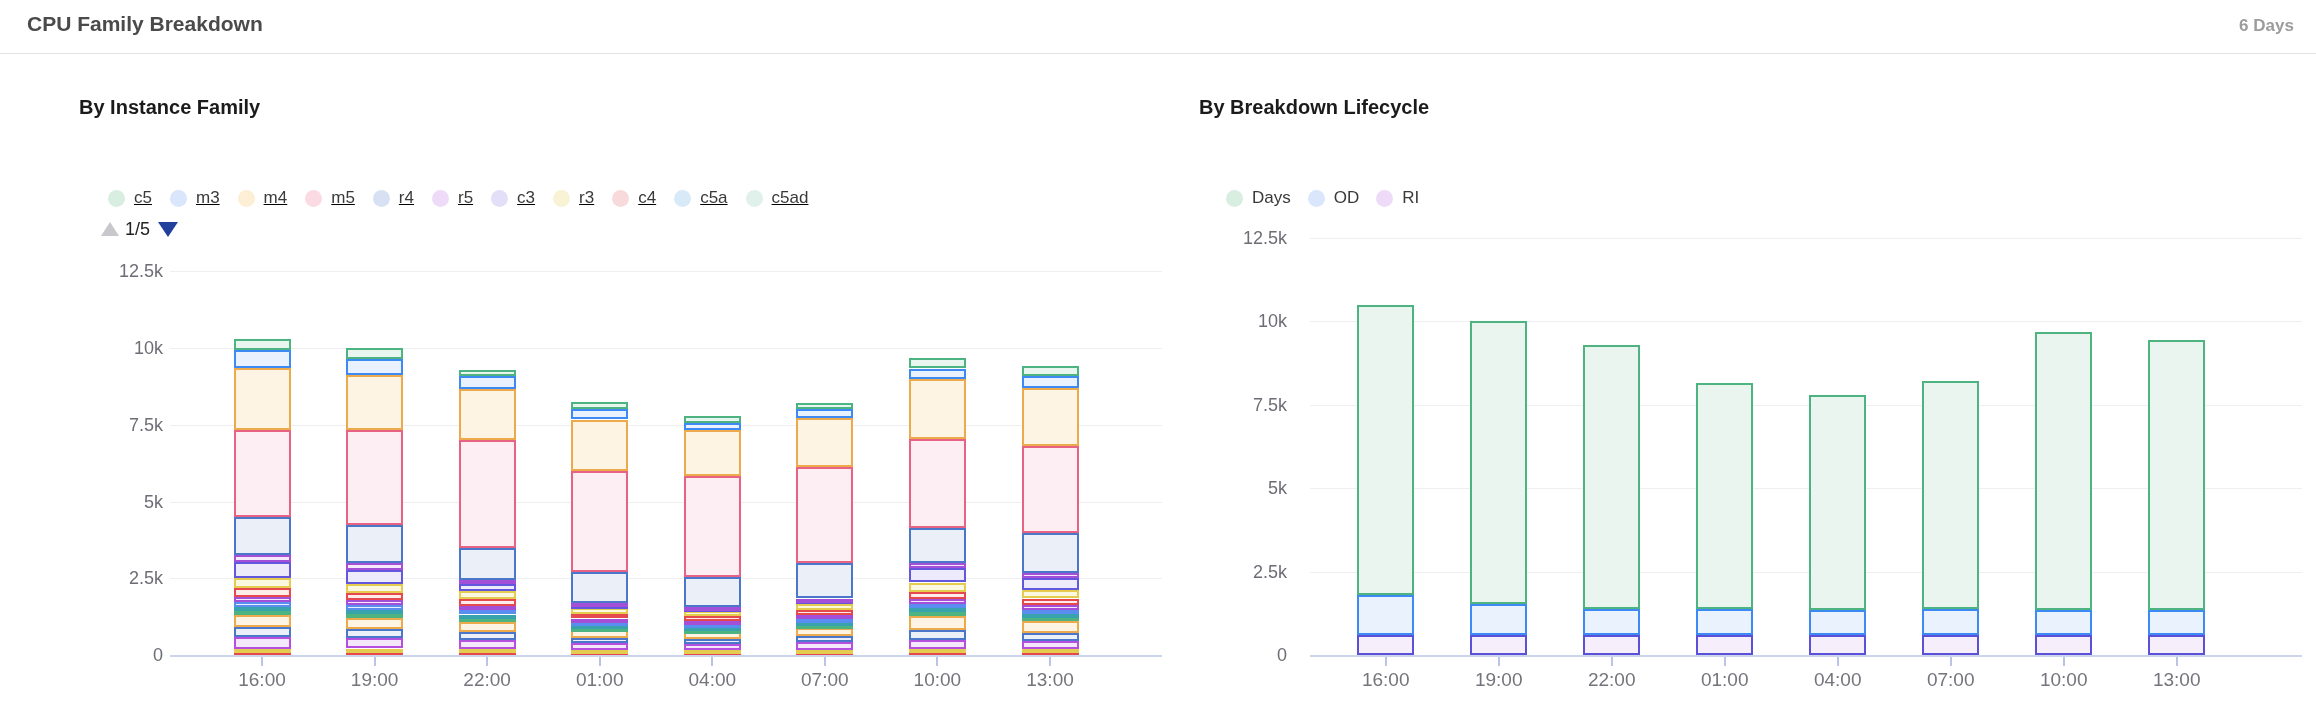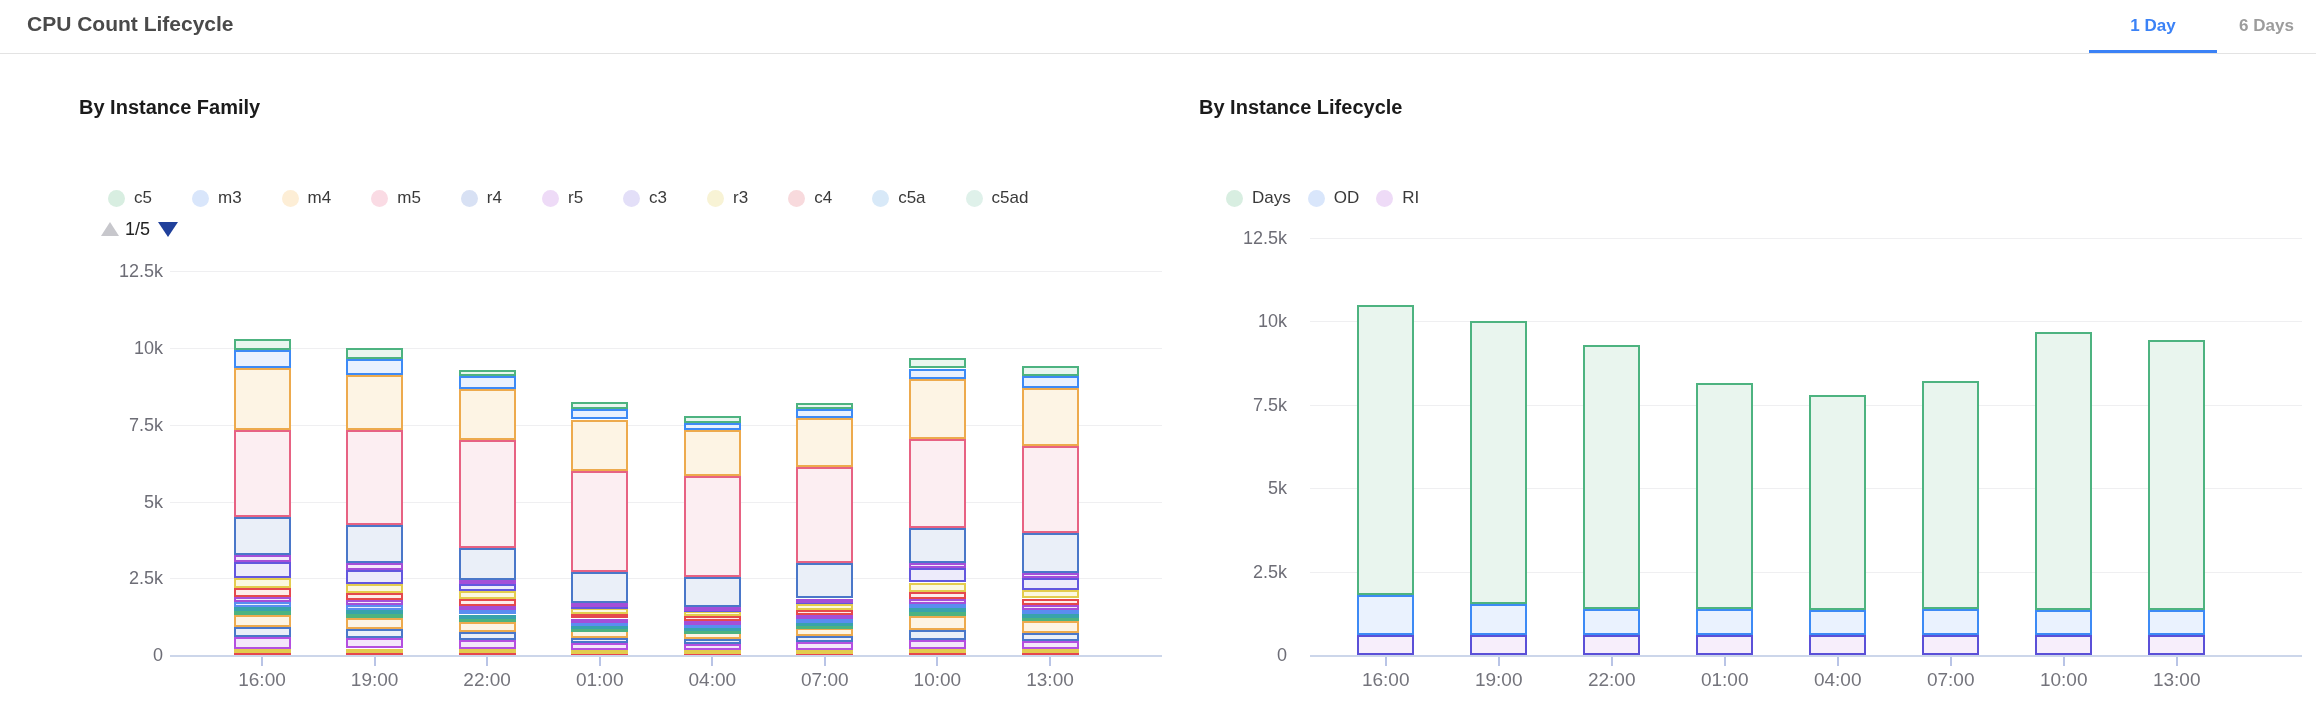--- a/index.html
+++ b/index.html
@@ -11,21 +11,21 @@
   #tabs{position:absolute;right:0;top:0;height:53px;display:flex;}
   .tab{width:128px;height:53px;line-height:51px;text-align:center;font-size:17px;font-weight:700;color:#9c9c9c;cursor:pointer;box-sizing:border-box;}
   .tab.active{color:#3b82f6;border-bottom:3px solid #3b82f6;}
   .tab.last{width:99px;}
   
   .chart-title{position:absolute;top:96px;font-size:20px;font-weight:700;color:#1b1b1b;}
   #title-0{left:79px;}
   #title-1{left:1199px;}
   
   .legend{position:absolute;top:184px;height:28px;display:flex;align-items:center;}
-  #legend-0{left:108px;gap:40px;}
+  #legend-0{left:108px;gap:18px;text-decoration:underline;}
   #legend-1{left:1226px;gap:17px;}
   .legend-item{display:flex;align-items:center;cursor:pointer;}
   .legend-dot{width:17px;height:17px;border-radius:50%;margin-right:9px;flex:0 0 auto;}
   .legend-label{font-size:17px;color:#3a3a3a;}
   
   #legend-pager{position:absolute;left:101px;top:217px;height:24px;display:flex;align-items:center;gap:6px;}
   .pager-up{width:0;height:0;border-left:9px solid transparent;border-right:9px solid transparent;border-bottom:14px solid #c7c7cc;cursor:pointer;}
   .pager-down{width:0;height:0;border-left:10px solid transparent;border-right:10px solid transparent;border-top:15px solid #20409b;cursor:pointer;margin-left:2px;}
   #pager-text{font-size:18px;color:#222;}
   
@@ -36,29 +36,28 @@
   .x-label{position:absolute;width:110px;text-align:center;font-size:19px;color:#74747c;line-height:24px;}
   .x-tick{position:absolute;width:2px;background:#b9c4e6;}
   .bar-seg{position:absolute;box-sizing:border-box;}
 </style>
 </head>
 <body>
 
 <div id="page">
 
   <div id="header">
-    <div id="page-title">CPU Count Lifecycle</div>
+    <div id="page-title">CPU Family Breakdown</div>
     <div id="tabs">
-      <div class="tab active">1 Day</div>
       <div class="tab last">6 Days</div>
     </div>
   </div>
 
   <div class="chart-title" id="title-0">By Instance Family</div>
-  <div class="chart-title" id="title-1">By Instance Lifecycle</div>
+  <div class="chart-title" id="title-1">By Breakdown Lifecycle</div>
 
   <div class="legend" id="legend-0">
       <div class="legend-item">
         <span class="legend-dot" style="background: rgb(216, 238, 225);"></span>
         <span class="legend-label">c5</span>
       </div>
       <div class="legend-item">
         <span class="legend-dot" style="background: rgb(217, 230, 251);"></span>
         <span class="legend-label">m3</span>
       </div>

